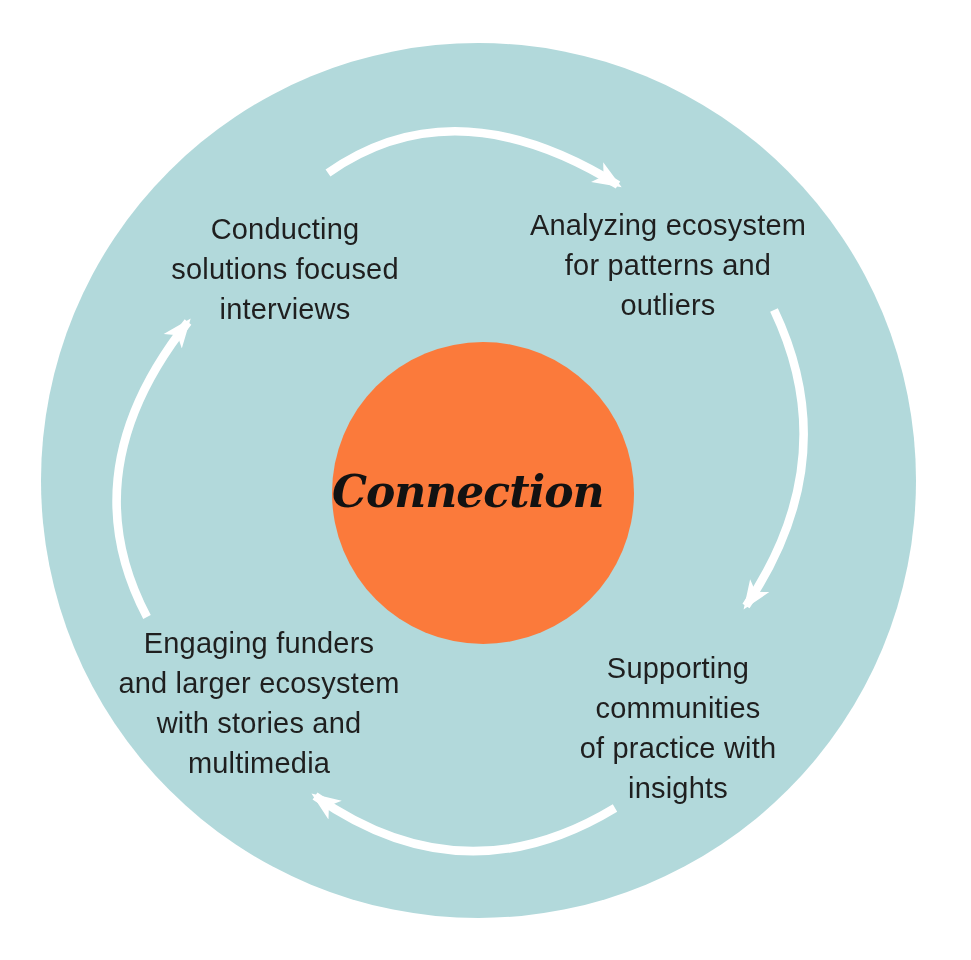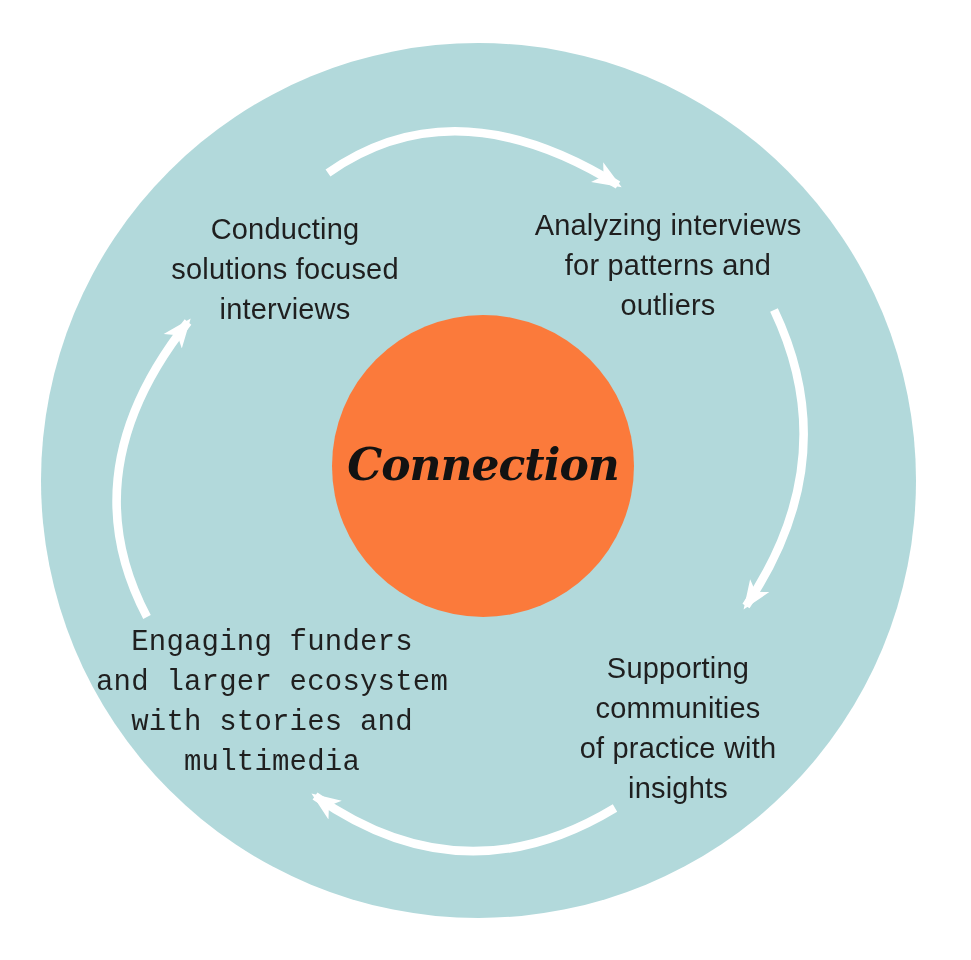--- a/index.html
+++ b/index.html
@@ -27,28 +27,28 @@
     left: 41px;
     top: 43px;
     width: 875px;
     height: 875px;
     border-radius: 50%;
     background: var(--outer_circle);
   }
   .inner-circle {
     position: absolute;
     left: 332px;
-    top: 315px;
+    top: 342px;
     width: 302px;
     height: 302px;
     border-radius: 50%;
     background: var(--inner_circle);
     display: flex;
     align-items: center;
-    justify-content: center;
+    justify-content: flex-start;
   }
   .center-label {
     font-family: "DejaVu Serif", serif;
     font-style: italic;
     font-weight: 700;
     font-size: 44px;
     letter-spacing: -1px;
     color: var(--center_text);
     transform: translateY(-2px);
   }
@@ -57,21 +57,21 @@
     font-size: 29px;
     line-height: 40px;
     color: var(--label_text);
     text-align: center;
     white-space: pre-line;
     letter-spacing: 0.2px;
   }
   .step-top-left     { left: 110px; top: 197px; width: 350px; margin-top: 12px; }
   .step-top-right    { left: 488px; top: 205px; width: 360px; }
   .step-bottom-right { left: 528px; top: 620px; width: 300px; margin-top: 28px; }
-  .step-bottom-left  { left: 87px;  top: 623px; width: 370px; font-family: Liberation Mono, monospace; }
+  .step-bottom-left  { left: 74px;  top: 623px; width: 370px; }
   .arrows {
     position: absolute;
     left: 0;
     top: 0;
     width: 971px;
     height: 960px;
     pointer-events: none;
   }
   .arrows .arc {
     fill: none;
@@ -104,21 +104,21 @@
   </svg>
 
   <div class="inner-circle">
     <div class="center-label">Connection</div>
   </div>
 
   <div class="step-label step-top-left">Conducting
 solutions focused
 interviews</div>
 
-  <div class="step-label step-top-right">Analyzing interviews
+  <div class="step-label step-top-right">Analyzing ecosystem
 for patterns and
 outliers</div>
 
   <div class="step-label step-bottom-right">Supporting
 communities
 of practice with
 insights</div>
 
   <div class="step-label step-bottom-left">Engaging funders
 and larger ecosystem

